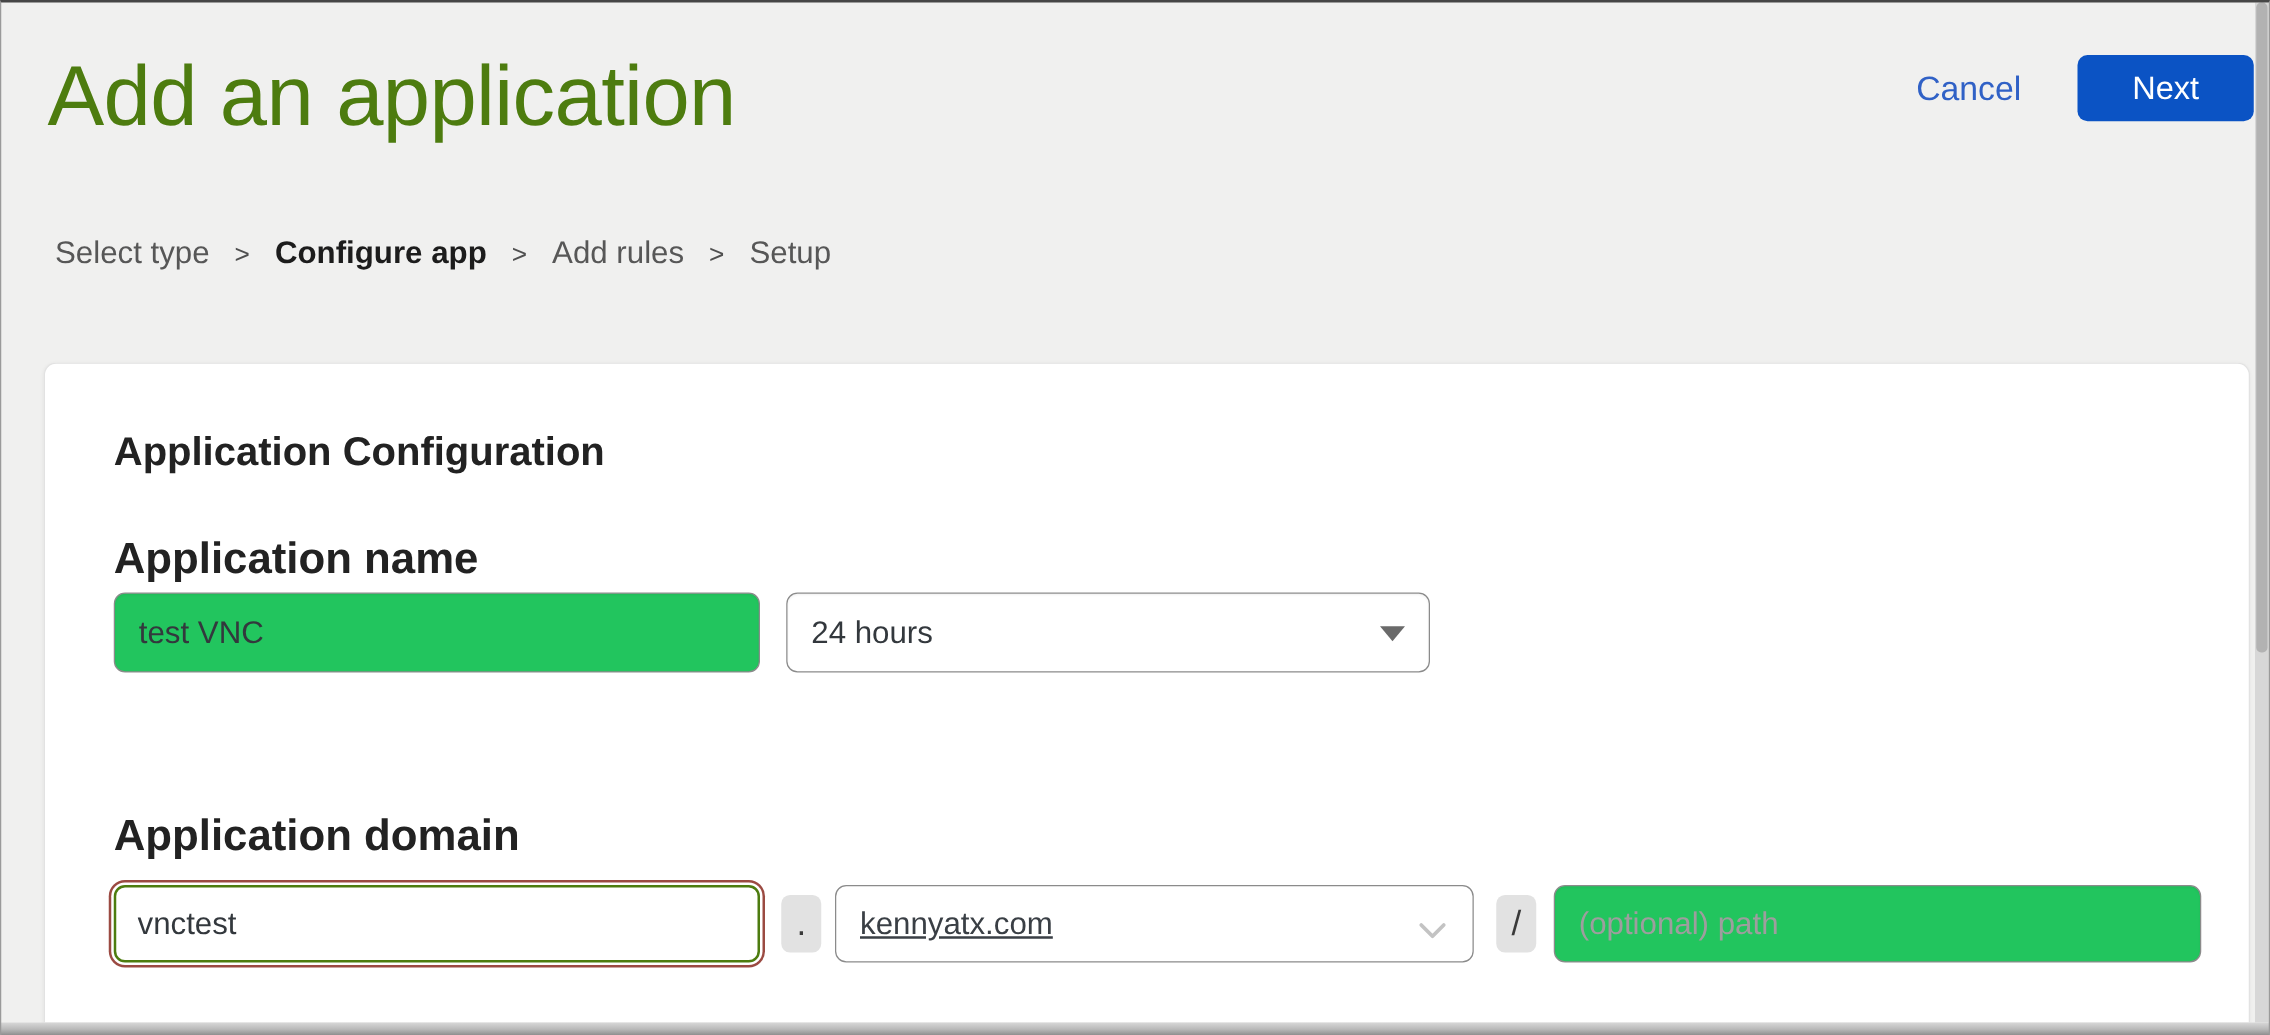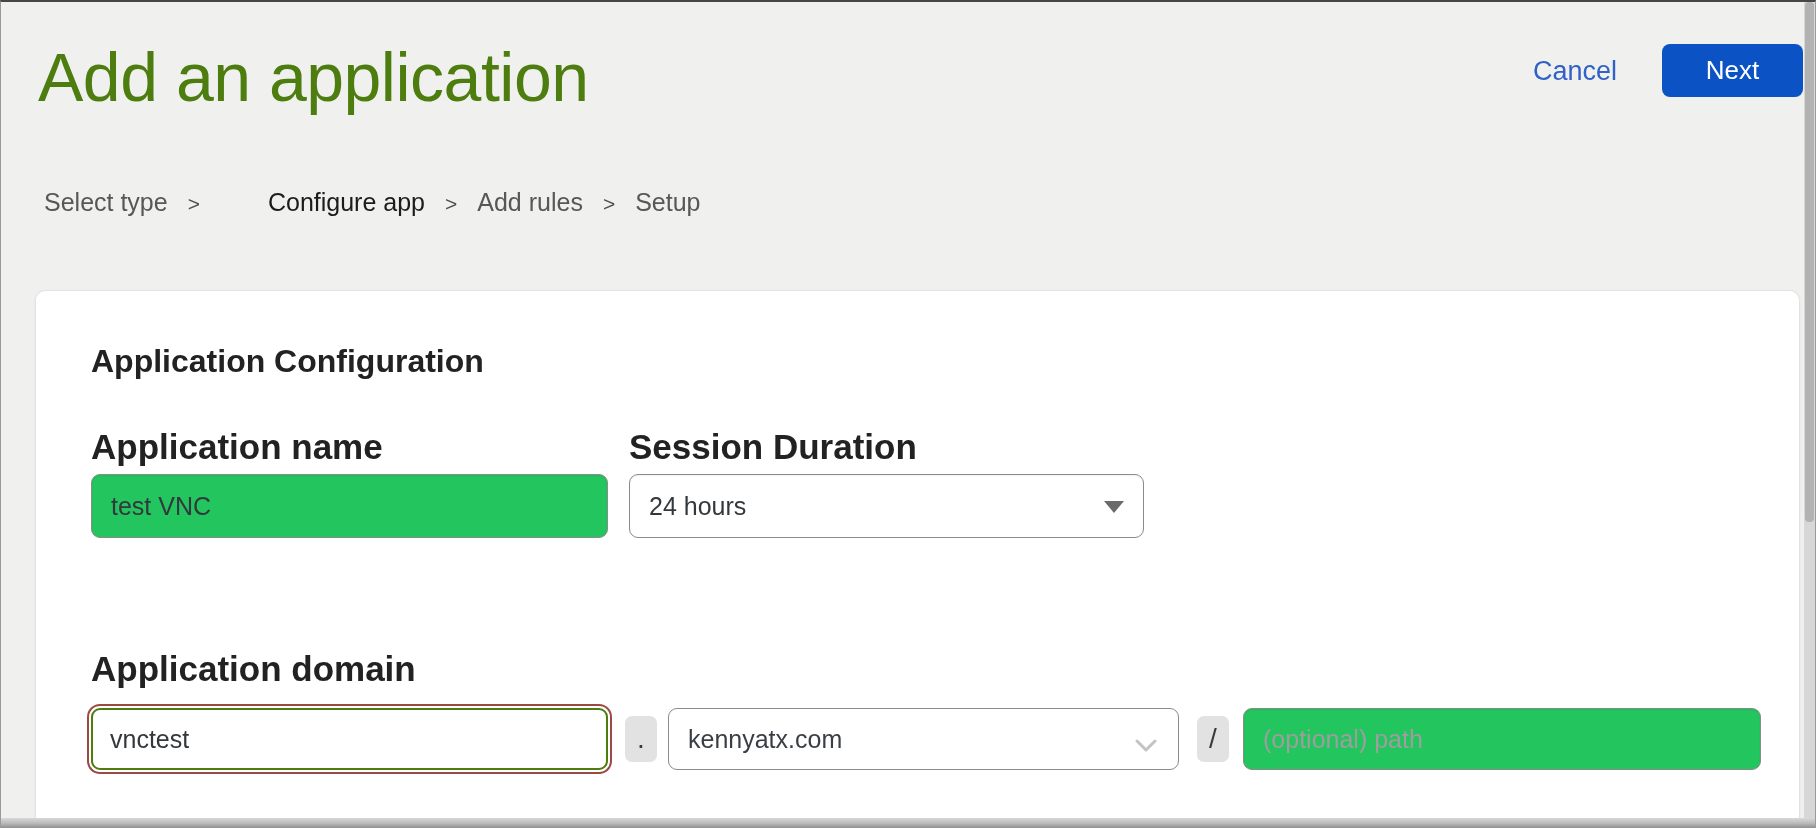--- a/index.html
+++ b/index.html
@@ -49,21 +49,21 @@
     font-family:"Liberation Sans", sans-serif;
   }
 
   
   .breadcrumb {
     position:absolute; left:44px; top:188px;
     display:flex; align-items:center; gap:20px;
     font-size:25px; color:#575757;
   }
   .crumb { color:#575757; }
-  .crumb--active { color:#1c1c1c; font-weight:400;margin-left:48px; }
+  .crumb--active { color:#1c1c1c; font-weight:700; }
   .crumb-sep { color:#4f4f4f; font-size:21px; padding-top:2px; }
 
   
   .card {
     position:absolute; left:35px; top:290px; width:1765px; height:528px;
     background:#ffffff;
     border:1px solid #e2e2e2; border-bottom:none;
     border-radius:10px 10px 0 0;
     box-shadow:0 1px 3px rgba(0,0,0,0.05);
   }
@@ -120,21 +120,21 @@
     width:32px; height:46px; background:#e2e2e2; border-radius:7px;
     display:flex; align-items:center; justify-content:center;
     font-size:28px; color:#3a3a3a; flex:none;
   }
   .dot-badge   { margin-left:17px; }
   .slash-badge { margin-left:18px; }
   .domain-select {
     position:relative; margin-left:11px; width:511px; height:62px;
     border:1px solid #8b8b8b; border-radius:9px; background:#ffffff;
     display:flex; align-items:center; padding:0 19px;
-    font-size:25px; color:#3a3f45; cursor:pointer; flex:none;
+    font-size:25px; color:#3a3f45; cursor:pointer; flex:none;text-decoration:underline;
   }
   .chevron-down { position:absolute; right:20px; top:50%; margin-top:-8px; }
   .path-input { margin-left:14px; width:518px; height:62px; }
 </style>
 </head>
 <body>
 
 <div class="page">
 
   <h1 class="page-title">Add an application</h1>
@@ -150,21 +150,20 @@
     <span class="crumb">Add rules</span>
     <span class="crumb-sep">&gt;</span>
     <span class="crumb">Setup</span>
   </nav>
 
   <section class="card">
 
     <h2 class="section-title">Application Configuration</h2>
 
     <label class="field-label label-name">Application name</label>
-    <label class="field-label label-session">Session Duration</label>
 
     <input class="text-input name-input" type="text" value="test VNC" style="">
 
     <div class="select-box session-select">
       <span>24 hours</span>
       <span class="caret-down"></span>
     </div>
 
     <label class="field-label label-domain">Application domain</label>
 

